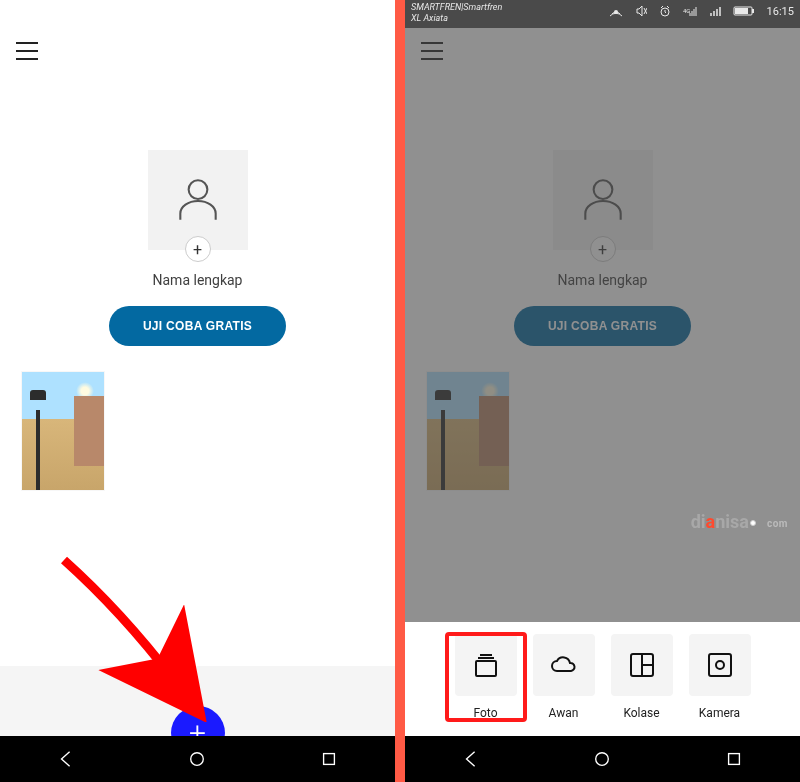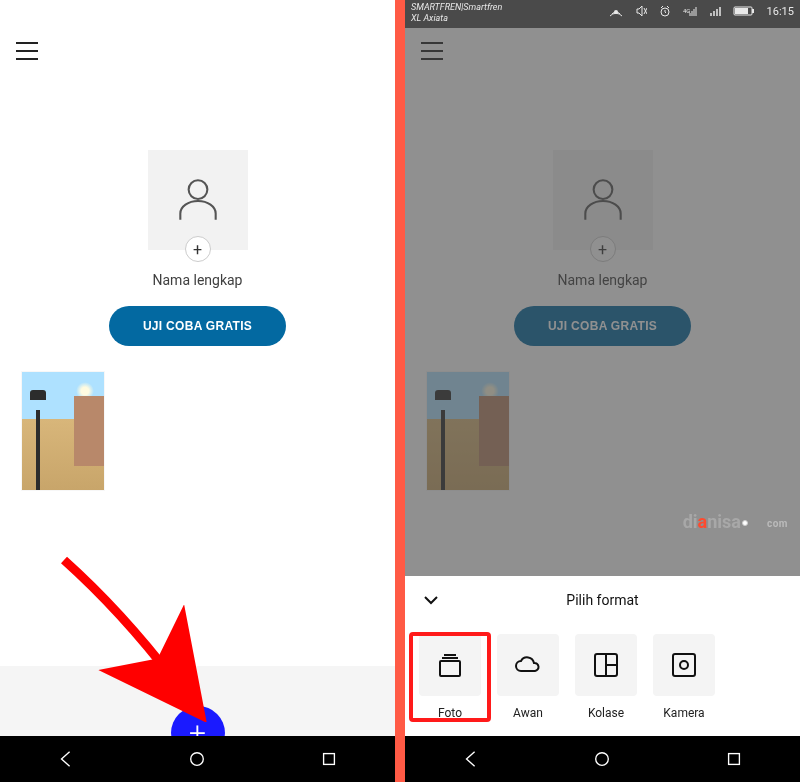--- a/index.html
+++ b/index.html
@@ -181,21 +181,21 @@
     margin-right: auto;
   }
   .sheet-title {
     position: absolute; left:0; right:0;
     text-align: center;
     font-size: 14px; color: #111;
     pointer-events: none;
   }
   .options {
     display: flex;
-    justify-content: flex-start;
+    justify-content: center;
     padding: 12px 6px 2px 6px;
   }
   .opt {
     width: 78px;
     display: flex;
     flex-direction: column;
     align-items: center;
     cursor: pointer;
   }
   .opt-box {
@@ -213,21 +213,21 @@
     position: absolute;
     right: 12px;
     bottom: 250px;
     z-index: 5;
     font-size: 18px;
     font-weight: 700;
     color: #a8a8a8;
   }
   .watermark .red { color: #ff4a2e; }
   .watermark .dot { display:inline-block; width:6px;height:6px;border-radius:50%;background:#fff;border:1px solid #ccc;margin:0 1px;vertical-align:middle;}
-  .watermark .com{ font-size:10px; letter-spacing:0.5px; color:#bbb; vertical-align:middle; margin-left:18px;}
+  .watermark .com{ font-size:10px; letter-spacing:0.5px; color:#bbb; vertical-align:middle; margin-left:10px;}
 
   
   .phone-right .topbar,
   .phone-right .profile-area,
   .phone-right .thumb { filter: none; }
 </style>
 </head>
 <body>
 
 <div class="phone phone-left">
@@ -352,26 +352,20 @@
       <div class="lamp"></div>
   </div>
 
   <div class="dim"></div>
 
   <div class="watermark">
     <span>di</span><span class="red">a</span><span>nisa</span><span class="dot"></span><span class="com">com</span>
   </div>
 
   <div class="sheet">
-    <div class="sheet-header">
-      <svg class="chevron" viewBox="0 0 20 20">
-        <path d="M4 7 L10 13 L16 7" fill="none" stroke="#111" stroke-width="2"></path>
-      </svg>
-      <div class="sheet-title">Pilih format</div>
-    </div>
     <div class="options">
 
       <div class="opt selected">
         <div class="opt-box">
           <svg width="30" height="30" viewBox="0 0 30 30">
             <rect x="5" y="11" width="20" height="15" rx="1" fill="none" stroke="#111" stroke-width="2"></rect>
             <path d="M7 8h16M9 5h12" fill="none" stroke="#111" stroke-width="2"></path>
           </svg>
         </div>
         <div class="opt-label">Foto</div>

